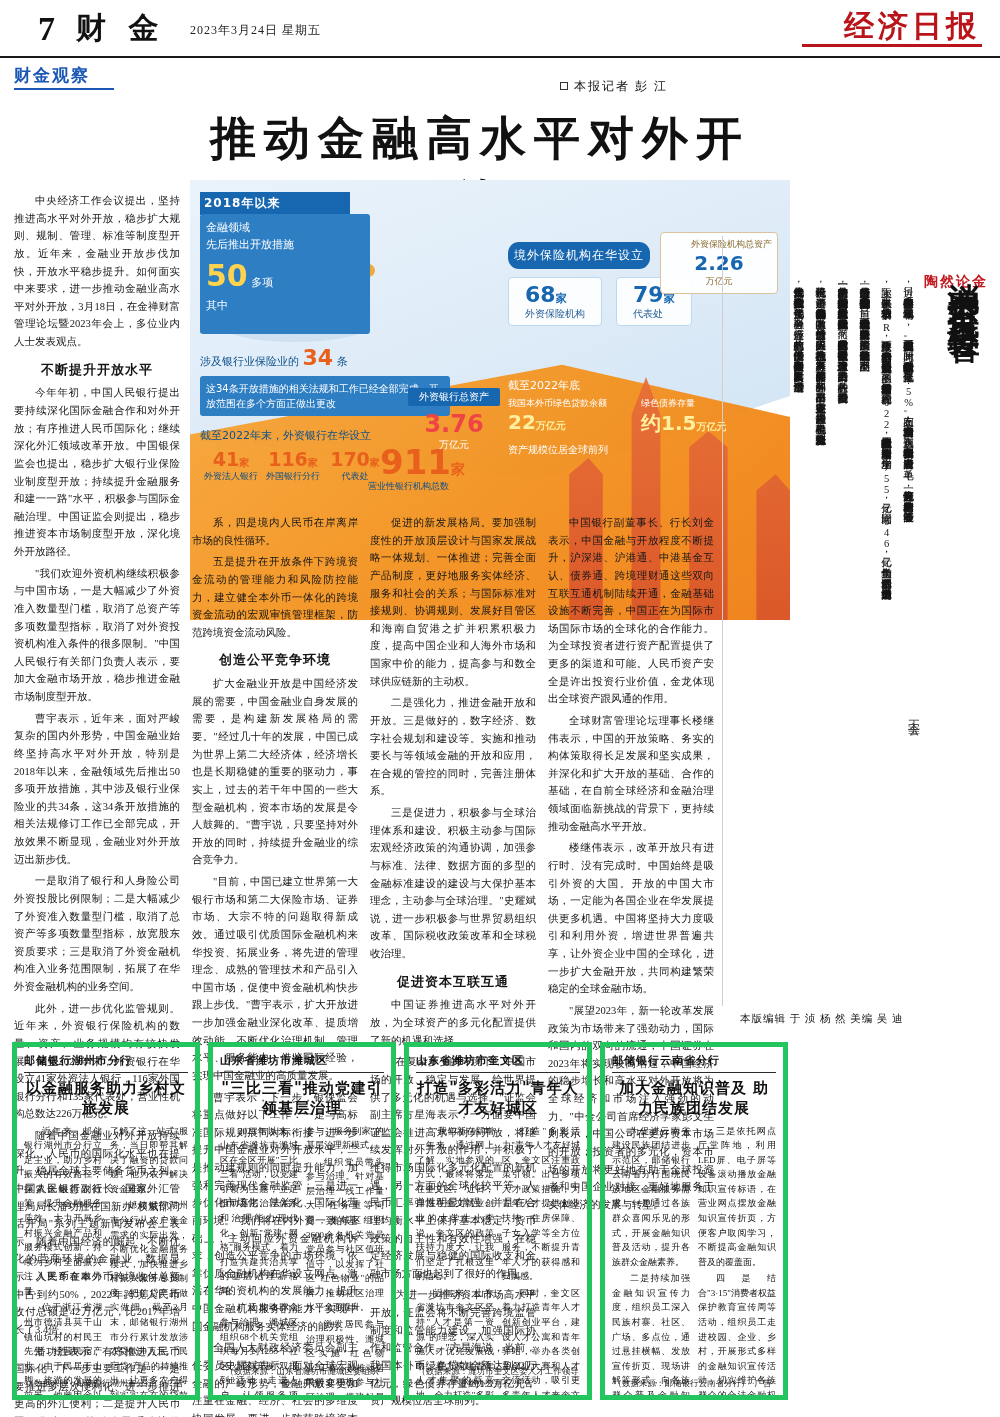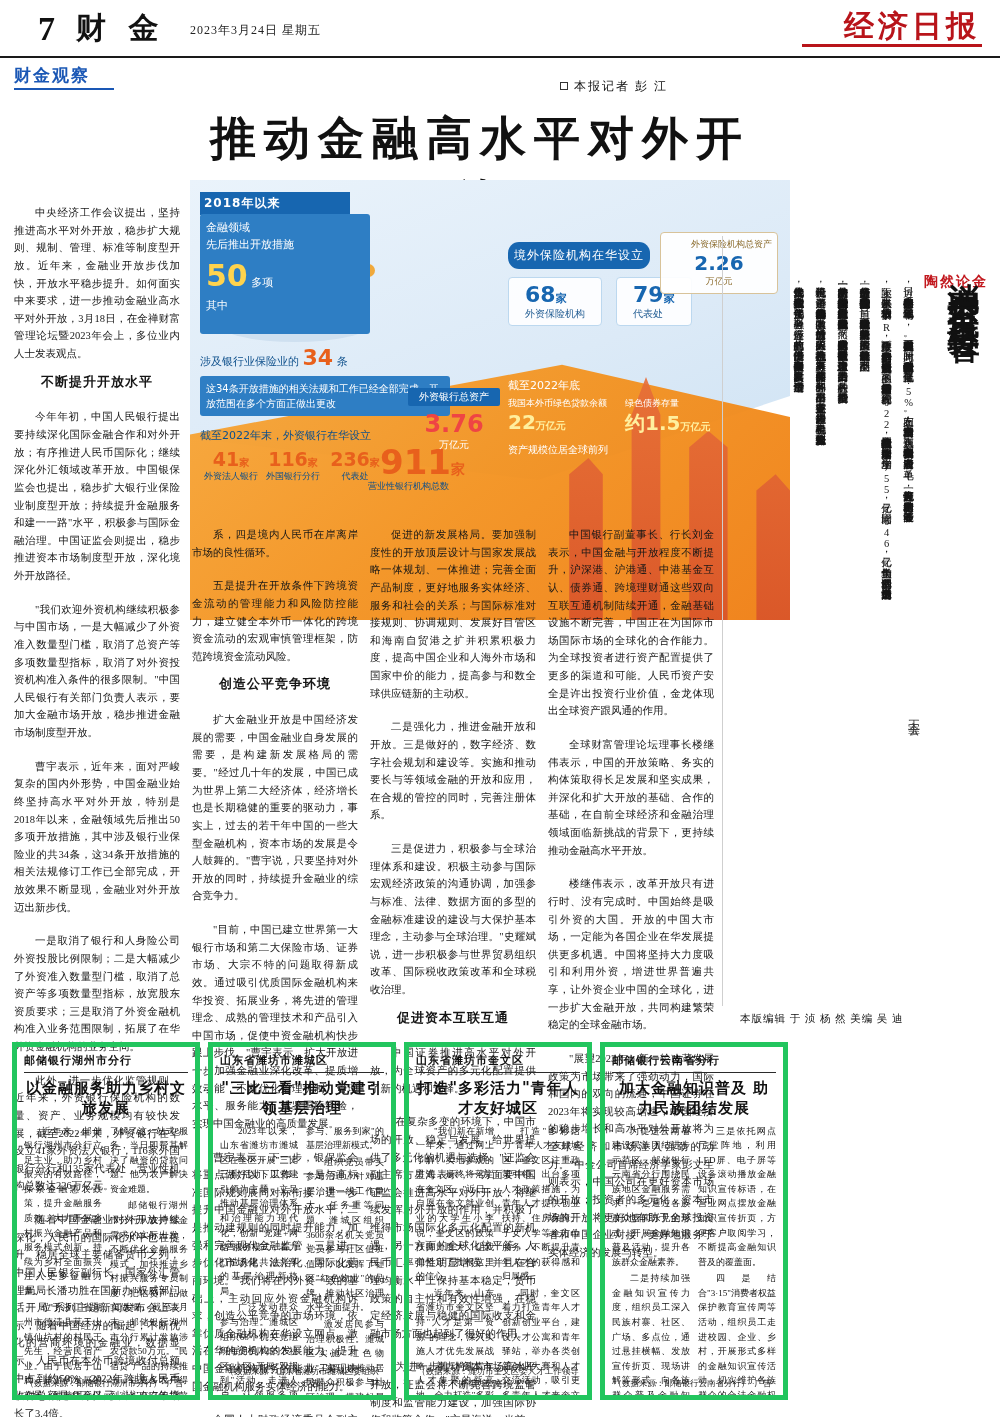--- a/index.html
+++ b/index.html
@@ -163,32 +163,32 @@
   }
   .card-fx .t { font-size:9px; color:#8a6a2b; line-height:1.4;text-align:right; }
   .card-fx .v { font-size:20px; font-weight:bold; color:#1766b0; }
   .card-fx .u { font-size:9px; color:#8a6a2b; }
 
   .grn {
     position:absolute; left:318px; top:198px; width:270px;
     font-family:"DejaVu Sans", sans-serif; color:#fff;
   }
   .grn .hdr { font-size:11px; }
-  .grn .cols { display:flex; gap:18px; margin-top:4px; }
+  .grn .cols { display:flex; gap:34px; margin-top:4px; }
   .grn .c .v { font-size:20px; font-weight:bold; color:#ffef9e; }
   .grn .c .k { font-size:9px; }
   .grn .foot { font-size:10px; margin-top:6px; }
 
   
   .col {
     position:absolute; top:188px;
     font-size:10.5px; line-height:1.68; text-align:justify;
     color:#161616;
   }
-  .col p { margin:16px 0 2px 0; text-indent:2em; }
+  .col p { margin:4px 0 2px 0; text-indent:2em; }
   .col h4 {
     margin:8px 0 4px 0; font-size:13px; text-align:center; font-weight:bold;
     font-family:"DejaVu Sans", sans-serif; letter-spacing:1px;
   }
   #col1 { left:14px; width:166px; }
   #col2 { left:192px; width:166px; top:510px; }
   #col3 { left:370px; width:166px; top:510px; }
   #col4 { left:548px; width:166px; top:510px; }
 
   .vrule { position:absolute; width:1px; background:#cfcfcf; }
@@ -313,21 +313,21 @@
     <div class="nums-row">
       <div class="cell">
         <div class="v"><span>41</span><span style="font-size:10px">家</span></div>
         <div class="k">外资法人银行</div>
       </div>
       <div class="cell">
         <div class="v"><span>116</span><span style="font-size:10px">家</span></div>
         <div class="k">外国银行分行</div>
       </div>
       <div class="cell">
-        <div class="v"><span>236</span><span style="font-size:10px">家</span></div>
+        <div class="v"><span>170</span><span style="font-size:10px">家</span></div>
         <div class="k">代表处</div>
       </div>
     </div>
 
     <div class="n911"><span>911</span><span style="font-size:14px">家</span></div>
     <div class="n911lbl">营业性银行机构总数</div>
 
     <div class="blk-assets">
       <div class="t">外资银行总资产</div>
       <div class="v">3.76</div>

